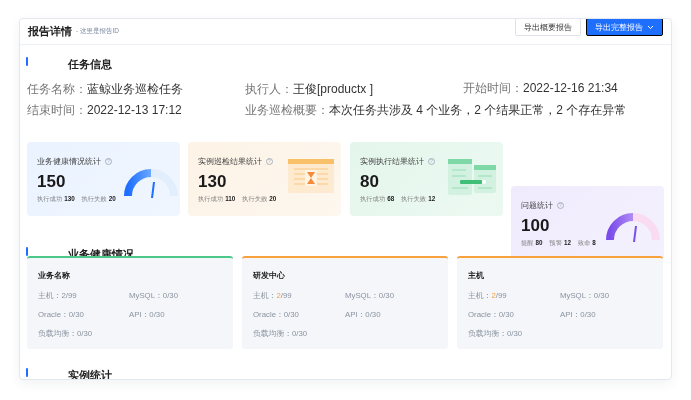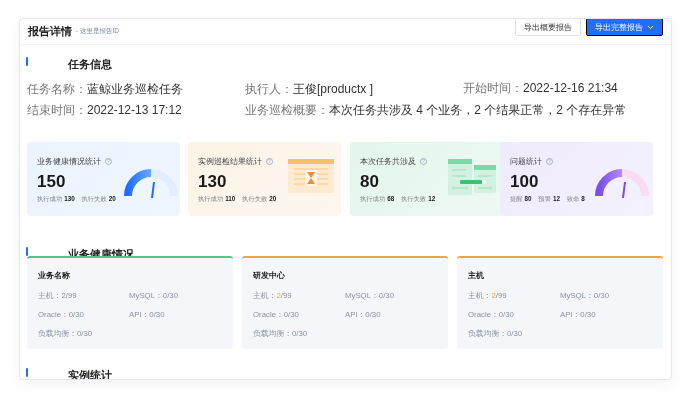--- a/index.html
+++ b/index.html
@@ -139,21 +139,21 @@
       <rect x="6" y="16" width="34" height="2" fill="#fbd9a8"></rect>
       <rect x="6" y="21" width="34" height="2" fill="#fbd9a8"></rect>
       <rect x="6" y="26" width="34" height="2" fill="#fbd9a8"></rect>
       <rect x="17" y="13" width="12" height="16" fill="#fff3e3"></rect>
       <path d="M19 15 L27 15 L23 21 L27 27 L19 27 L23 21 Z" fill="#f58a3a"></path>
     </svg>
   </div>
 
   <div class="stat-card" style="left:330px; background:linear-gradient(135deg,#e4f6ec,#ecf9f2);">
     <div class="st-title">
-        <span>本次任务共涉及</span>
+        <span>实例执行结果统计</span>
         <span class="help">?</span>
       </div>
     <div class="st-value">80</div>
     <div class="st-sub">
       <span>执行成功</span><b>68</b>
       <span>执行失败</span><b>12</b>
     </div>
     <svg class="stat-icon" style="left:98px; top:15px;" width="50" height="40" viewBox="0 0 50 40">
       <rect x="0" y="2" width="24" height="36" rx="2" fill="#d3f1e1"></rect>
       <rect x="0" y="2" width="24" height="5" fill="#7fd9a6"></rect>
@@ -162,21 +162,21 @@
       <rect x="4" y="12" width="14" height="2" fill="#b4e8cb"></rect>
       <rect x="4" y="18" width="14" height="2" fill="#b4e8cb"></rect>
       <rect x="4" y="30" width="16" height="2" fill="#b4e8cb"></rect>
       <rect x="30" y="18" width="14" height="2" fill="#b4e8cb"></rect>
       <rect x="30" y="30" width="14" height="2" fill="#b4e8cb"></rect>
       <rect x="12" y="23" width="22" height="4" rx="1" fill="#3fbf78"></rect>
       <circle cx="36" cy="25" r="2" fill="#fff"></circle>
     </svg>
   </div>
 
-  <div class="stat-card" style="left:480px; background:linear-gradient(135deg,#efebfd,#f4f1fe);">
+  <div class="stat-card" style="left:491px; background:linear-gradient(135deg,#efebfd,#f4f1fe);margin-top:44px;">
     <div class="st-title">
         <span>问题统计</span>
         <span class="help">?</span>
       </div>
     <div class="st-value">100</div>
     <div class="st-sub">
       <span>提醒</span><b>80</b>
       <span>预警</span><b>12</b>
       <span>致命</span><b>8</b>
     </div>

